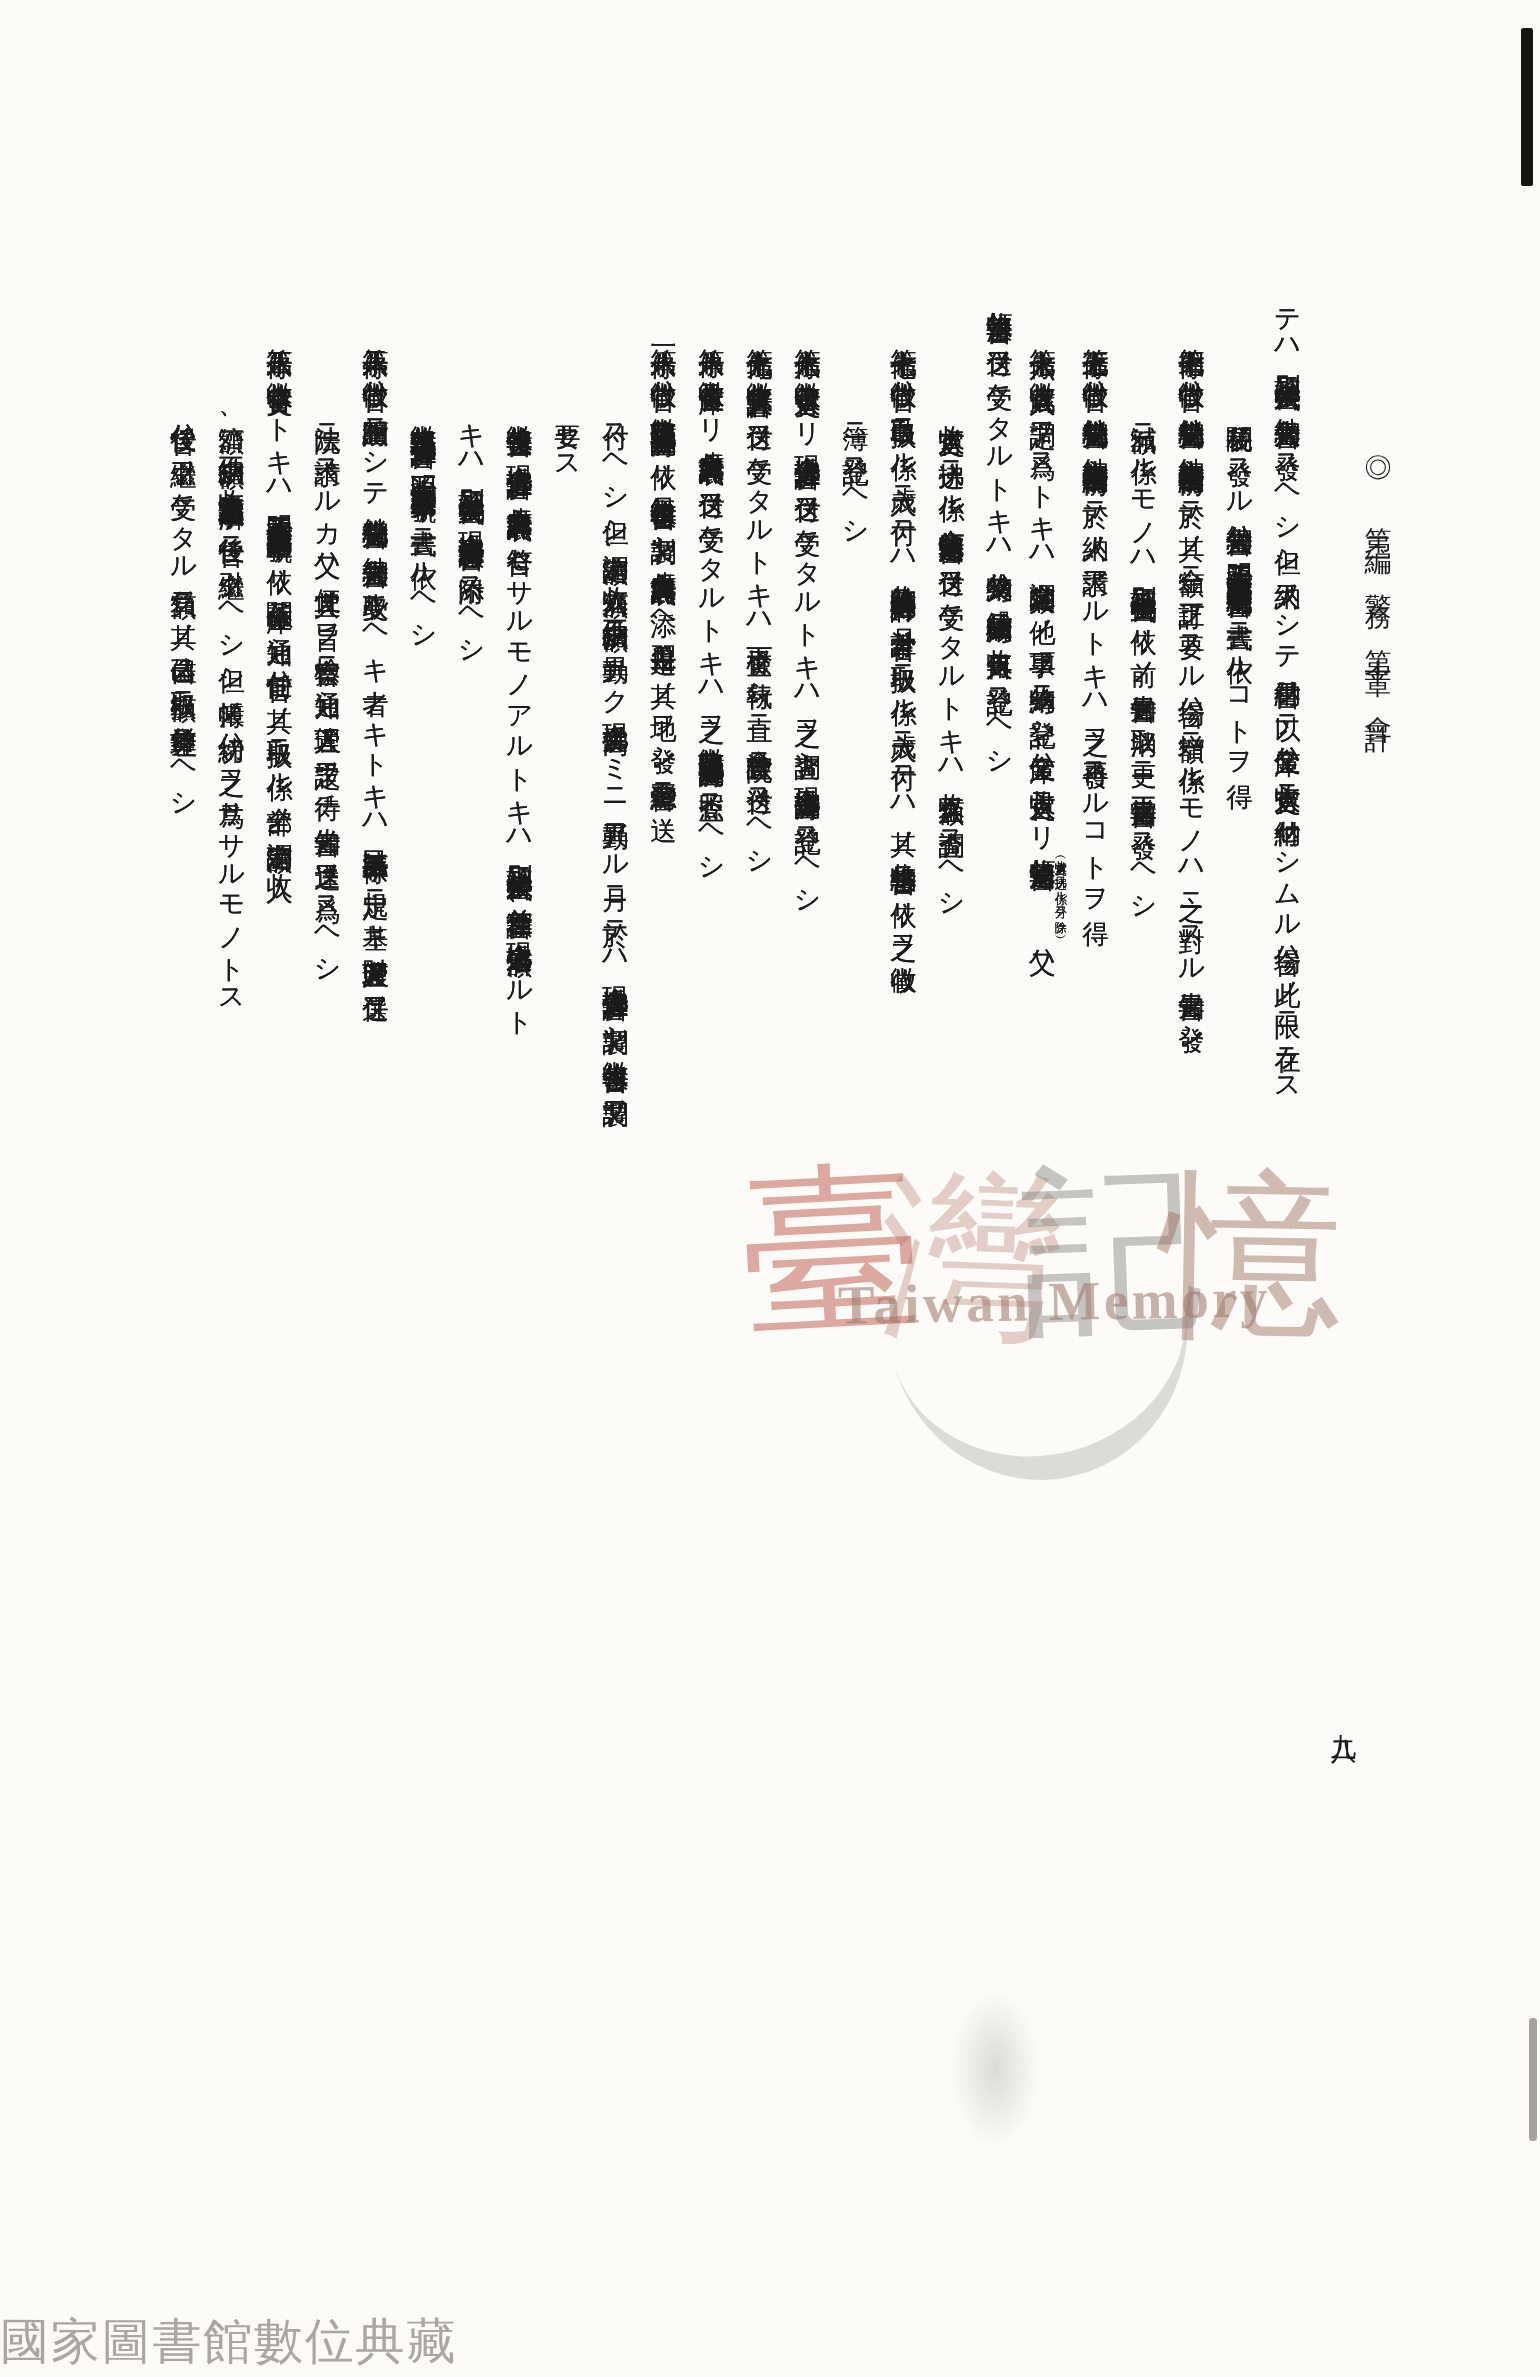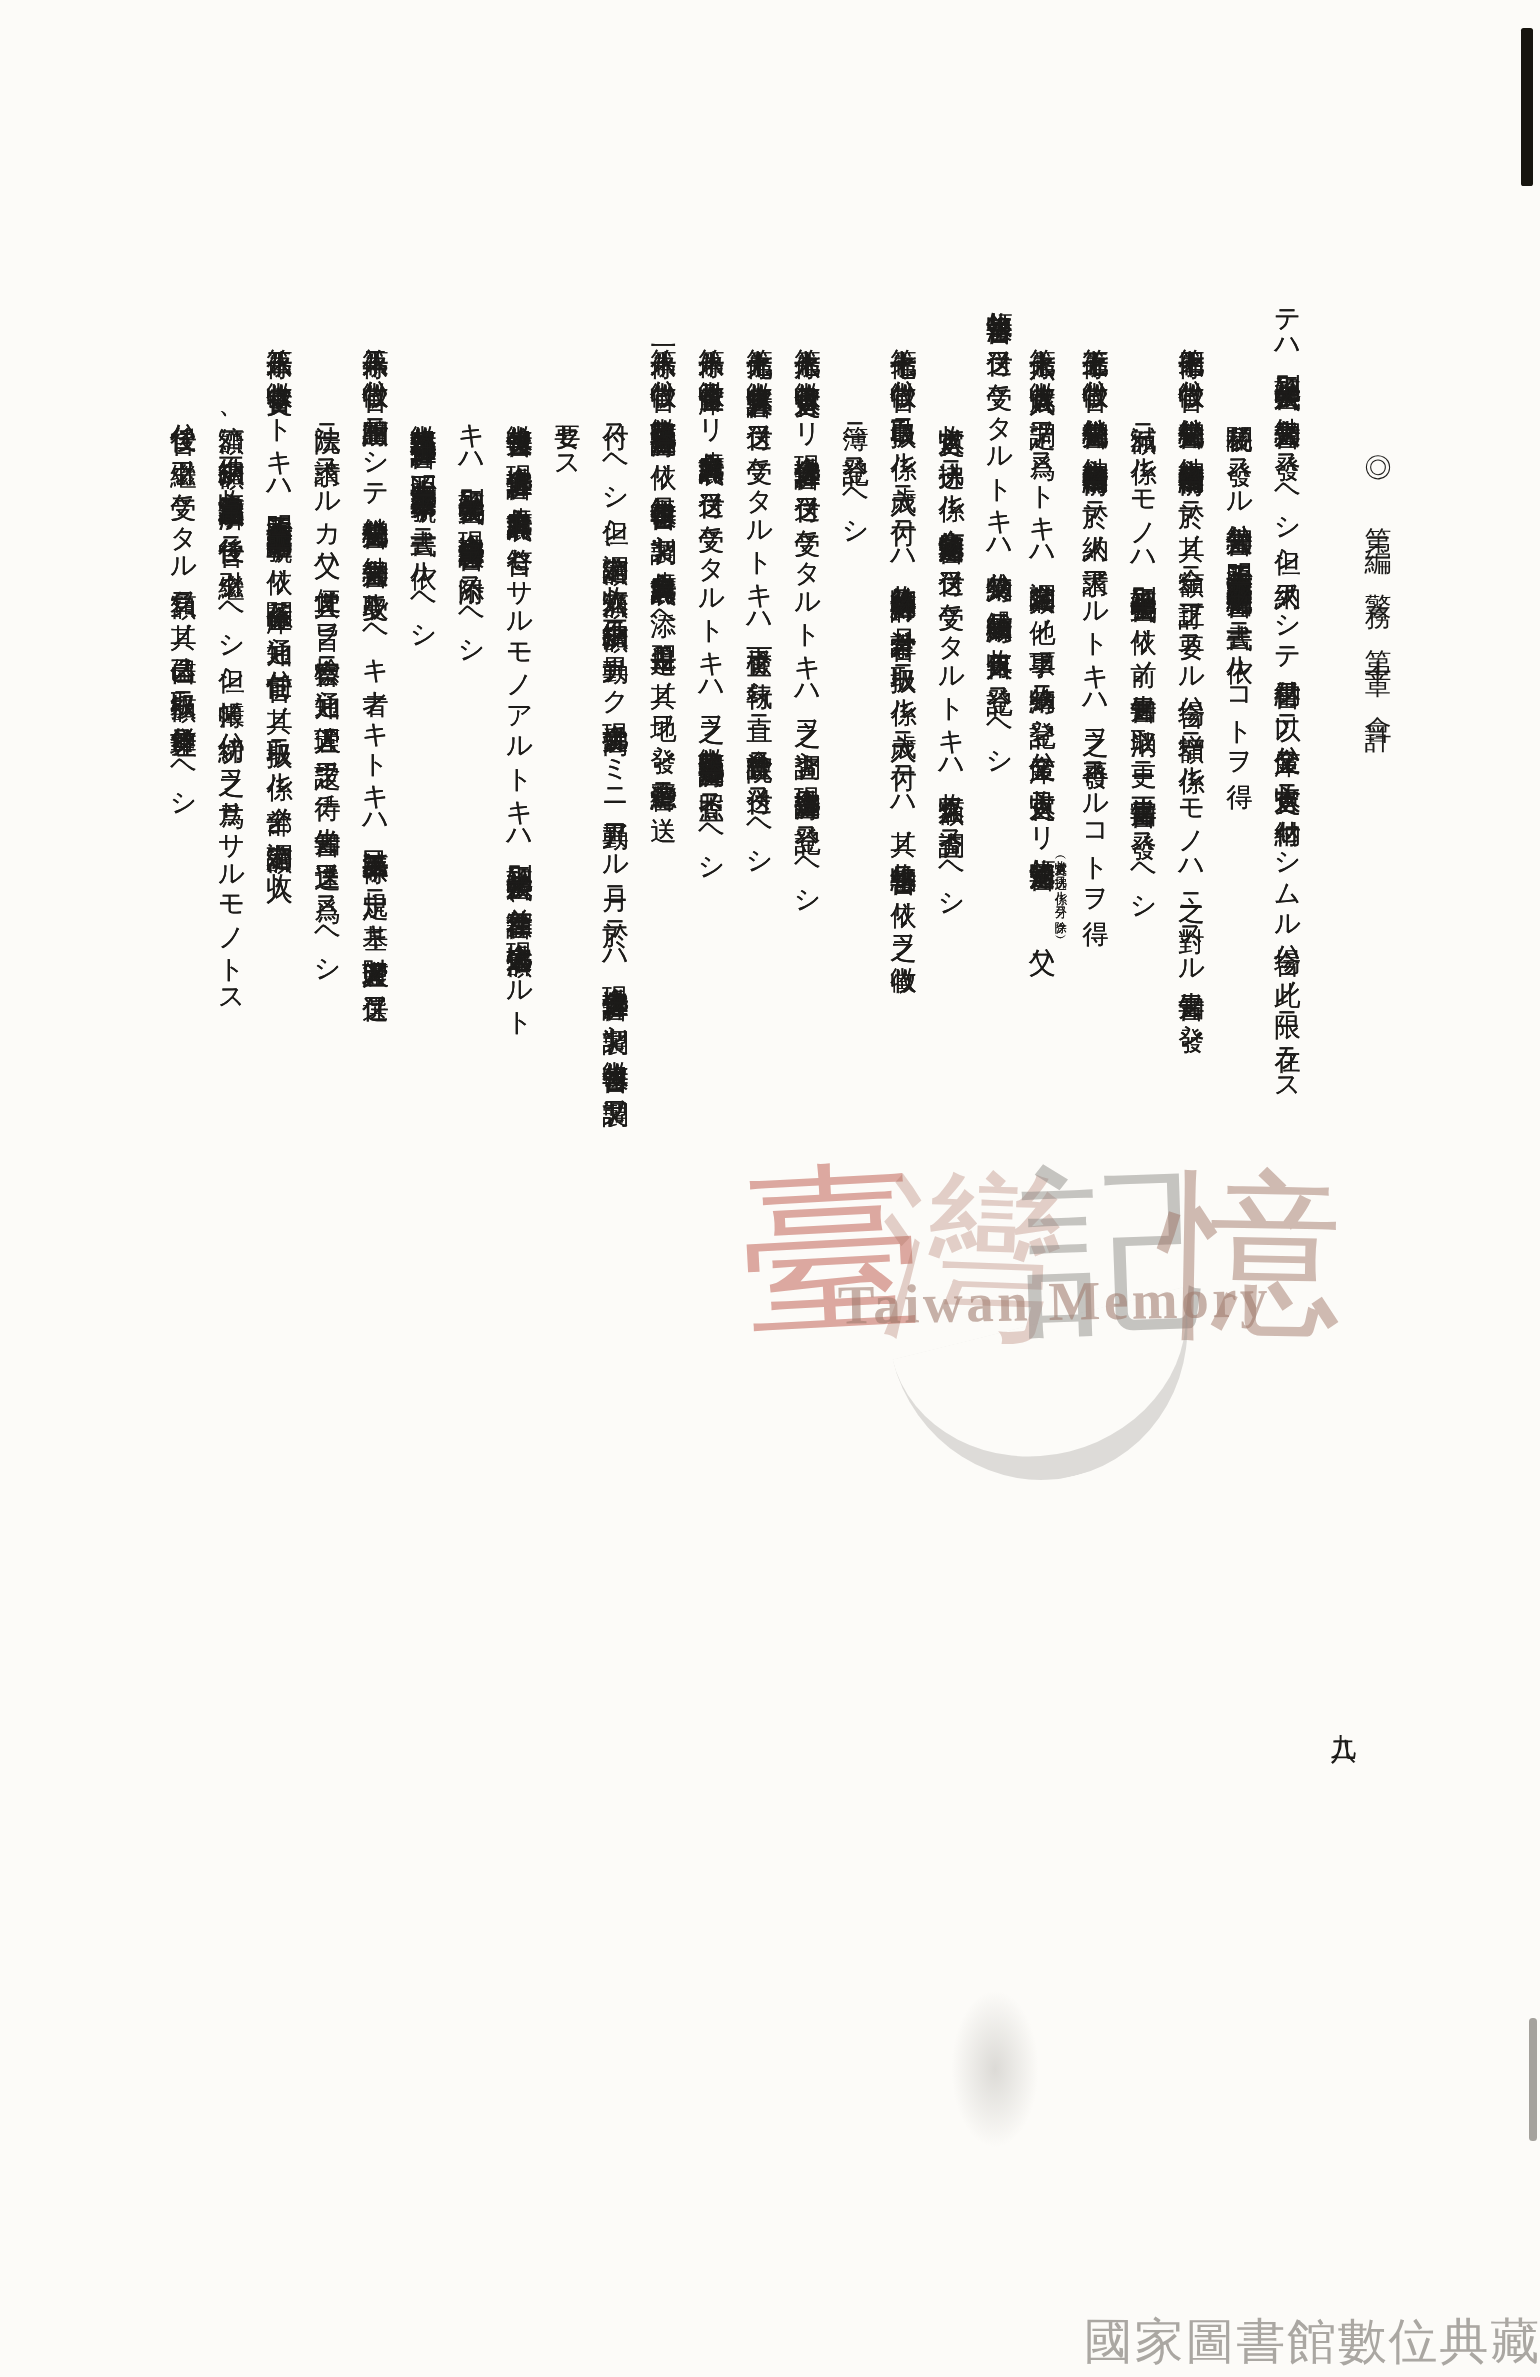--- a/index.html
+++ b/index.html
@@ -48,21 +48,21 @@
   .chapter-header{
     position:absolute;left:1360px;top:433px;
     font-size:27px;letter-spacing:9.7px;
   }
   .folio{
     position:absolute;left:1326px;top:1714px;
     font-size:25.5px;letter-spacing:4.4px;
   }
   .footer-wm{
     position:absolute;left:0;top:2309px;width:1541px;
-    text-align:right;
+    text-align:left;
     font-family:"Liberation Sans",sans-serif;
     font-size:49px;letter-spacing:1.8px;
     color:#aaa7a2;
   }
   
   .wm-seal{
     position:absolute;left:741px;top:1161px;width:528px;height:264px;
     display:flex;align-items:flex-start;
     font-size:181px;line-height:1;
     font-family:"Liberation Serif",serif;

